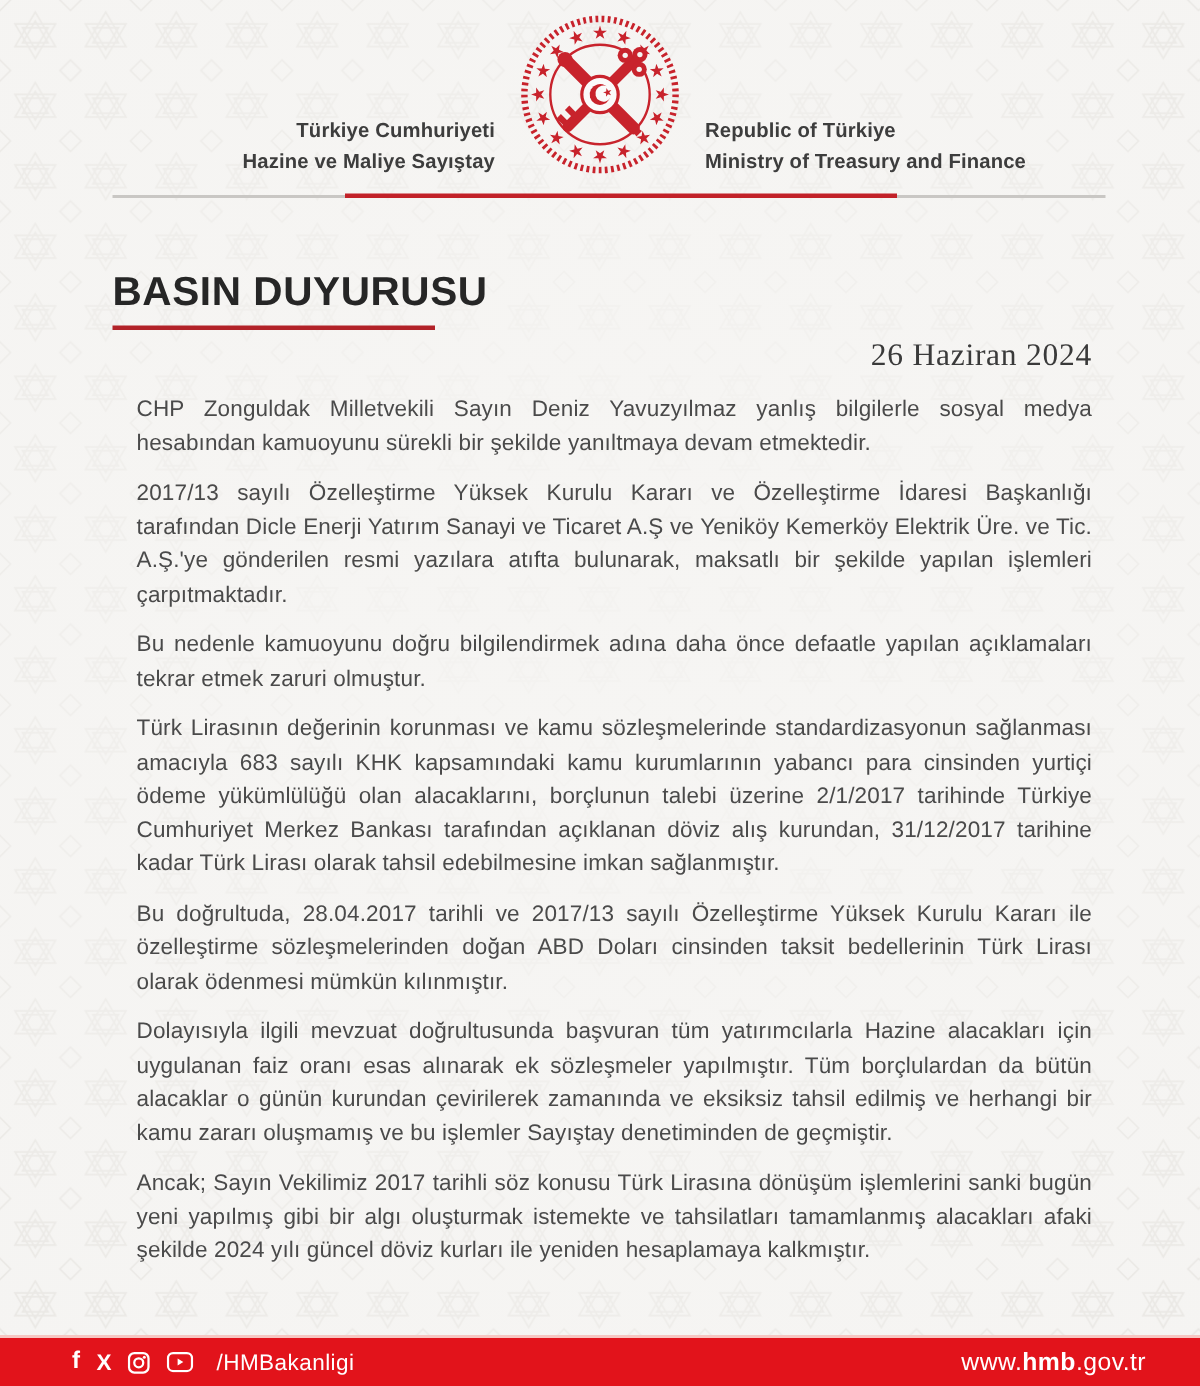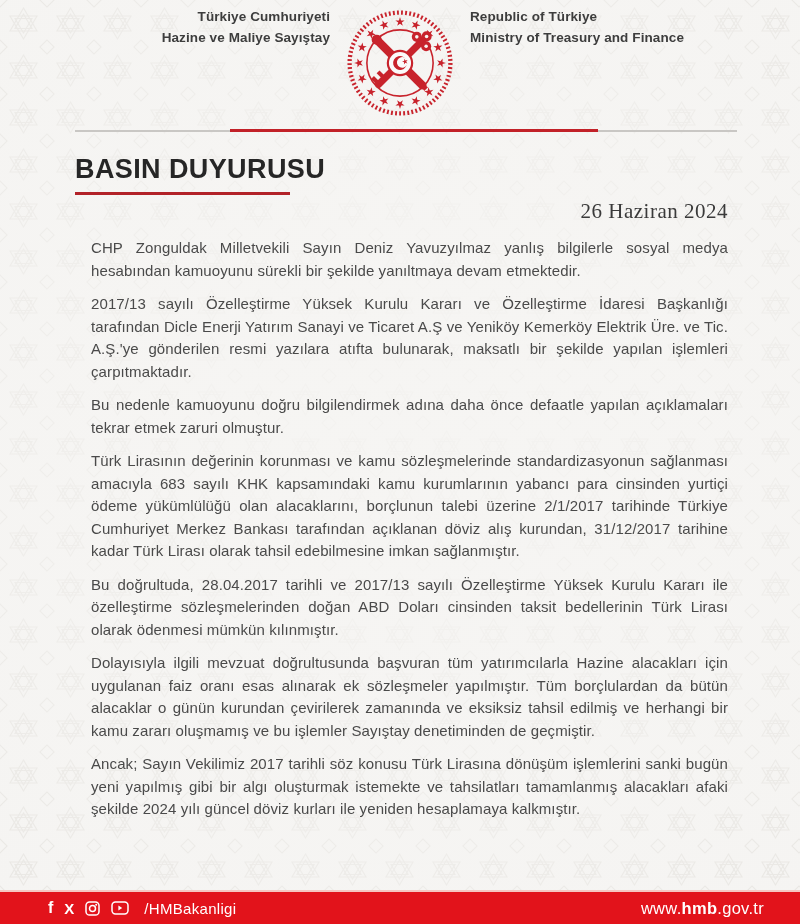--- a/index.html
+++ b/index.html
@@ -11,38 +11,38 @@
   }
   .bg-layer{position:absolute;inset:0;z-index:0;}
   .bg-overlay{
     position:absolute;inset:0;z-index:1;
     background:radial-gradient(circle at 50% 45%, rgba(246,245,243,0.82) 25%, rgba(246,245,243,0.45) 70%, rgba(246,245,243,0.10) 100%);
   }
   .page{position:absolute;inset:0;z-index:2;display:flex;flex-direction:column;}
 
   
   .header{
-    display:flex;align-items:flex-start;justify-content:center;
+    display:flex;align-items:flex-end;justify-content:center;
     padding-top:7px;gap:14px;
   }
   .org-block{width:262px;color:#3d3d3d;font-size:13.5px;font-weight:700;line-height:1.55;letter-spacing:0.1px;}
   .org-left{text-align:right;}
   .org-right{text-align:left;}
   .logo-wrap{width:112px;height:112px;flex:0 0 auto;}
 
   .divider{
     position:relative;height:3px;margin:10px 37px 0 75px;
   }
   .divider .gray{position:absolute;left:0;right:26px;top:1px;height:1.6px;background:#c9c7c4;}
   .divider .red{position:absolute;left:155px;width:368px;top:0;height:3px;background:#c22128;}
 
   
   .main{padding:0 72px 0 75px;flex:1;}
   .title{
-    margin-top:22px;
+    margin-top:47px;
     font-size:27px;font-weight:700;color:#262626;letter-spacing:0.4px;
   }
   .title-underline{width:215px;height:3px;background:#b22228;margin-top:7px;}
   .date-row{text-align:right;margin-top:4px;margin-bottom:13px;font-family:Liberation Serif, serif;}
   .date{font-size:21px;color:#3a3a3a;letter-spacing:0.5px;}
 
   .body-text p{
     margin:0 0 11px 16px;
     font-size:15px;line-height:22.5px;color:#4a4a4a;
     text-align:justify;letter-spacing:0.1px;

